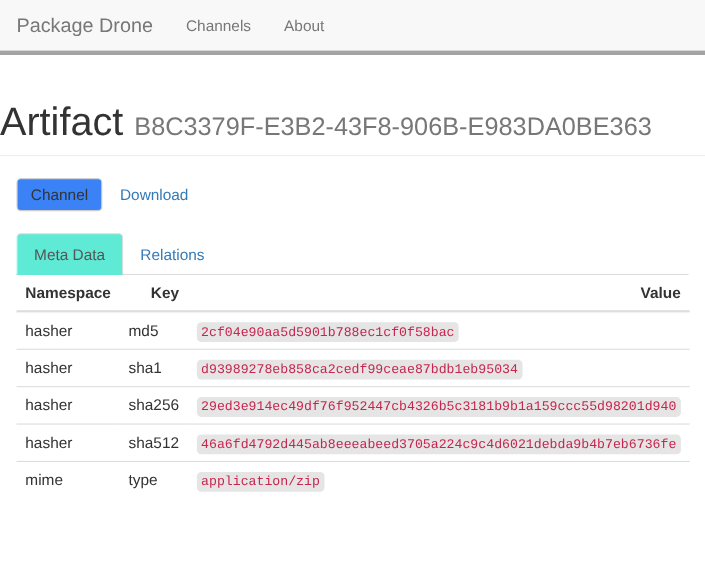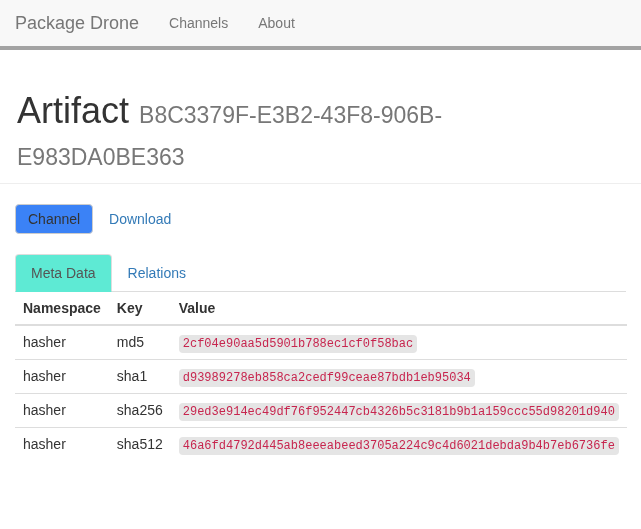--- a/index.html
+++ b/index.html
@@ -1,33 +1,33 @@
 <!DOCTYPE html>
 <html><head>
 <meta charset="utf-8">
 <style>
 * { margin: 0; padding: 0; box-sizing: border-box; }
 body { font-family: "Helvetica Neue", Helvetica, Arial, sans-serif; font-size: 14px; color: #333; background: #fff; }
 .navbar { background: #f8f8f8; border-bottom: 4px solid #a3a3a3; padding: 0 15px; height: 50px; display: flex; align-items: center; }
 .navbar-brand { font-size: 18px; color: #777; text-decoration: none; padding: 15px 15px 15px 0; }
 .nav-link { color: #777; text-decoration: none; padding: 15px; font-size: 14px; }
-.page-header { padding: 0 17px 9px; margin: 40px 0 20px; border-bottom: 1px solid #eee; }
+.page-header { padding: 0 0 9px; margin: 40px 0 20px; border-bottom: 1px solid #eee; }
 .page-header h1 { font-size: 36px; font-weight: 500; color: #333; padding: 0 15px 0 0; }
 .page-header small { font-size: 23px; color: #777; font-weight: 400; }
 .container { padding: 0 15px; }
 .btn-group { margin: 0 0 20px 0; }
 .btn { display: inline-block; padding: 6px 12px; font-size: 14px; border: 1px solid #ccc; border-radius: 4px; background: #3b82f6; color: #333; text-decoration: none; cursor: pointer; }
 .btn-link { border: none; background: none; color: #337ab7; padding: 6px 12px; }
 .nav-tabs { border-bottom: 1px solid #ddd; list-style: none; display: flex; margin-bottom: 0; }
 .nav-tabs li { margin-bottom: -1px; }
 .nav-tabs a { display: block; padding: 10px 15px; color: #337ab7; text-decoration: none; border: 1px solid transparent; border-radius: 4px 4px 0 0; }
 .nav-tabs .active a { color: #555; background: #5eead4; border: 1px solid #ddd; border-bottom-color: transparent; }
 .table { width: 100%; border-collapse: collapse; margin-top: 0; }
 .table th, .table td { padding: 8px; text-align: left; border-top: 1px solid #ddd; vertical-align: top; }
-.table thead th { border-bottom: 2px solid #ddd; border-top: none; font-weight: 700; }
+.table thead th { border-bottom: 2px solid #ddd; border-top: none; font-weight: 700; text-align: right; }
 .table tbody tr:first-child td { border-top: none; }
 code { font-family: Menlo, Monaco, Consolas, "Courier New", monospace; font-size: 12px; color: #c7254e; background: #e5e5e5; padding: 2px 4px; border-radius: 4px; white-space: nowrap; }
 .value-cell { overflow: hidden; }
 </style>
 </head>
 <body>
 
 <nav class="navbar">
   <a class="navbar-brand">Package Drone</a>
   <a class="nav-link">Channels</a>
@@ -78,15 +78,20 @@
         <tr>
           <td>hasher</td>
           <td>sha256</td>
           <td class="value-cell"><code>29ed3e914ec49df76f952447cb4326b5c3181b9b1a159ccc55d98201d940</code></td>
         </tr>
         <tr>
           <td>hasher</td>
           <td>sha512</td>
           <td class="value-cell"><code>46a6fd4792d445ab8eeeabeed3705a224c9c4d6021debda9b4b7eb6736fe</code></td>
         </tr>
+        <tr>
+          <td>mime</td>
+          <td>type</td>
+          <td class="value-cell"><code>application/zip</code></td>
+        </tr>
       </tbody>
   </table>
 </div>
 
 </body></html>

